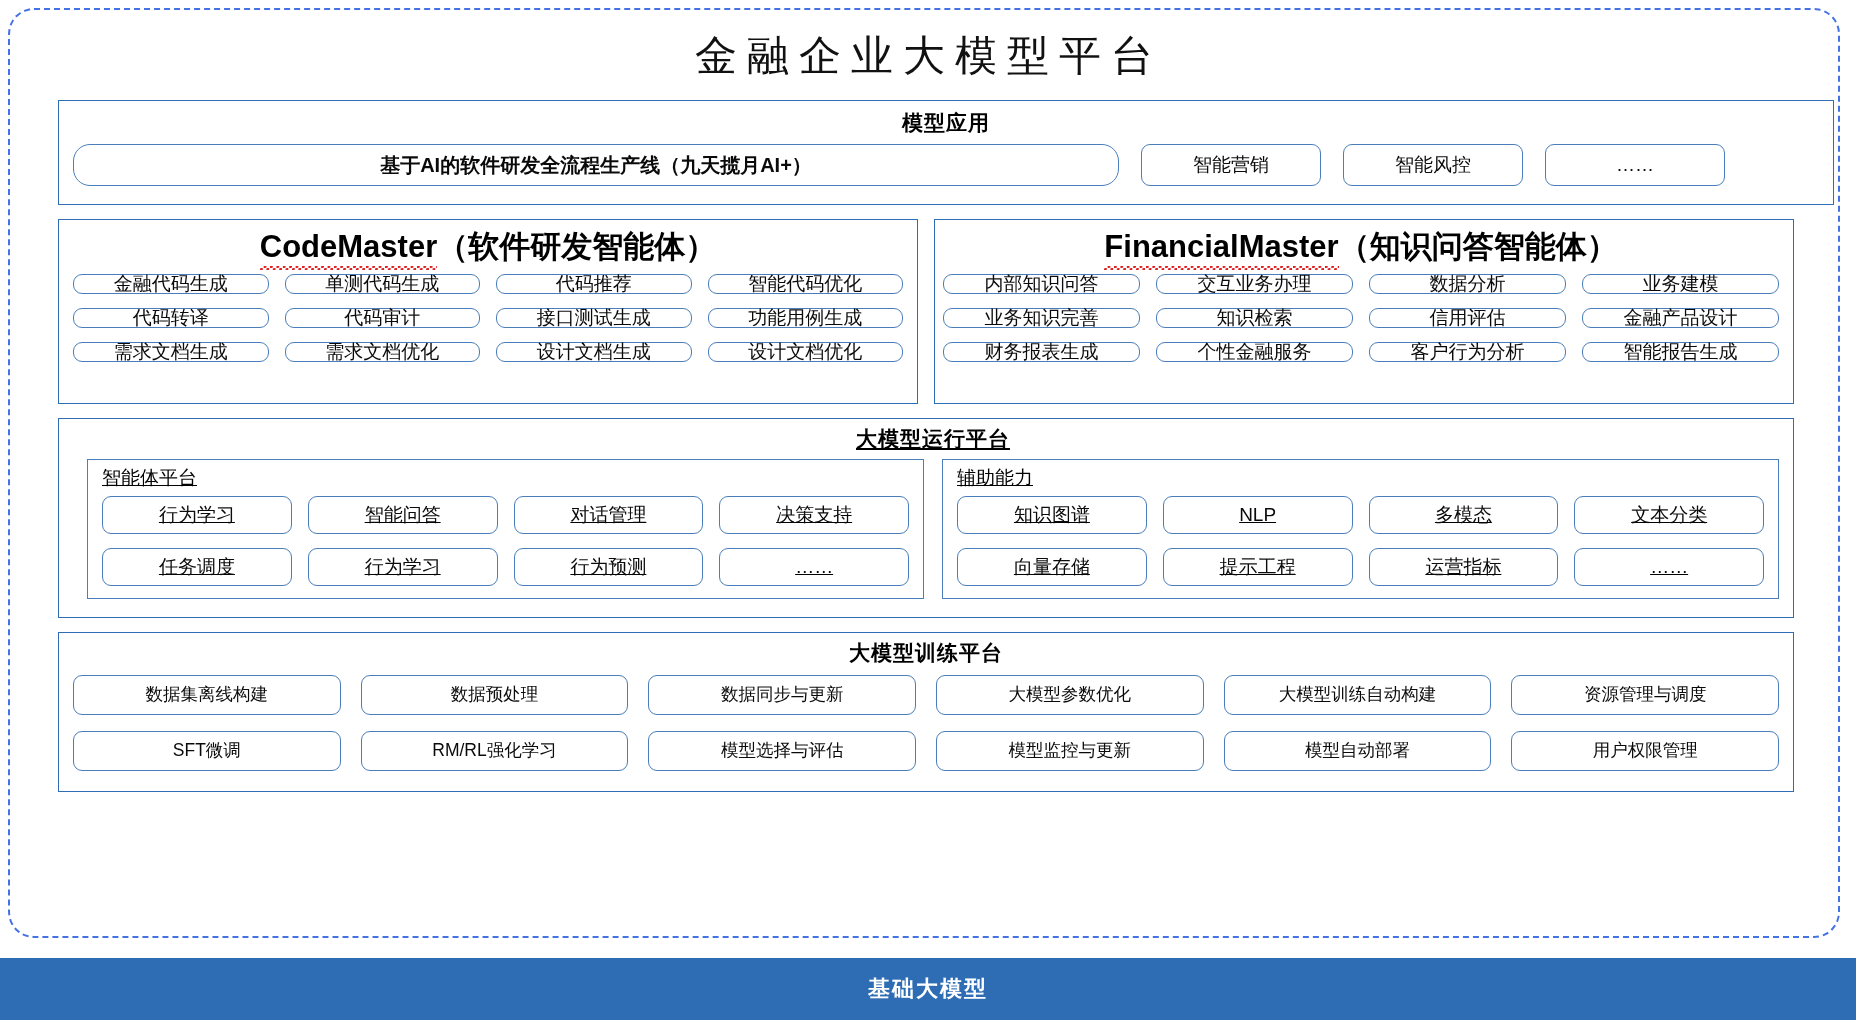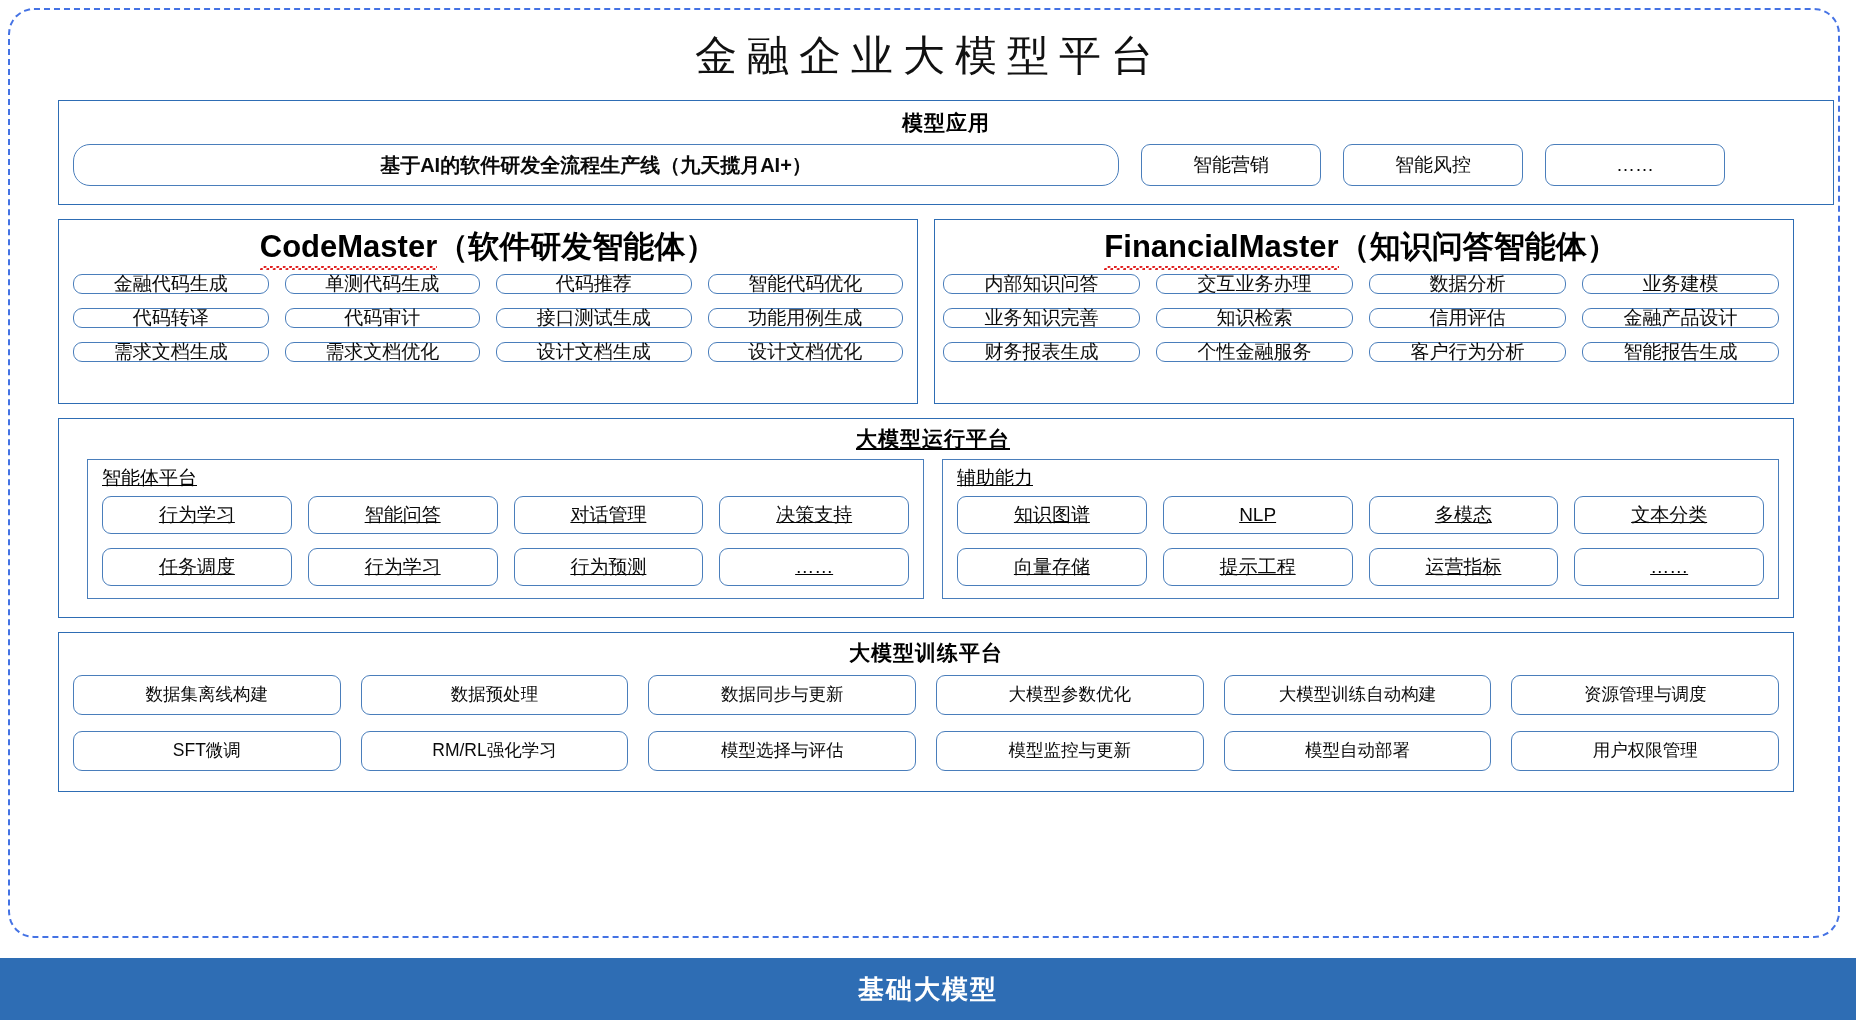--- a/index.html
+++ b/index.html
@@ -193,21 +193,21 @@
     position: absolute;
     left: 0;
     top: 958px;
     width: 1856px;
     height: 62px;
     background: #2e6db4;
     color: #ffffff;
     display: flex;
     align-items: center;
     justify-content: center;
-    font-size: 26px;
+    font-size: 22px;
     font-weight: bold;
     letter-spacing: 2px;
   }
 </style>
 </head>
 <body>
 
 <div id="diagram-root">
 
   <div class="main-title">金融企业大模型平台</div>

